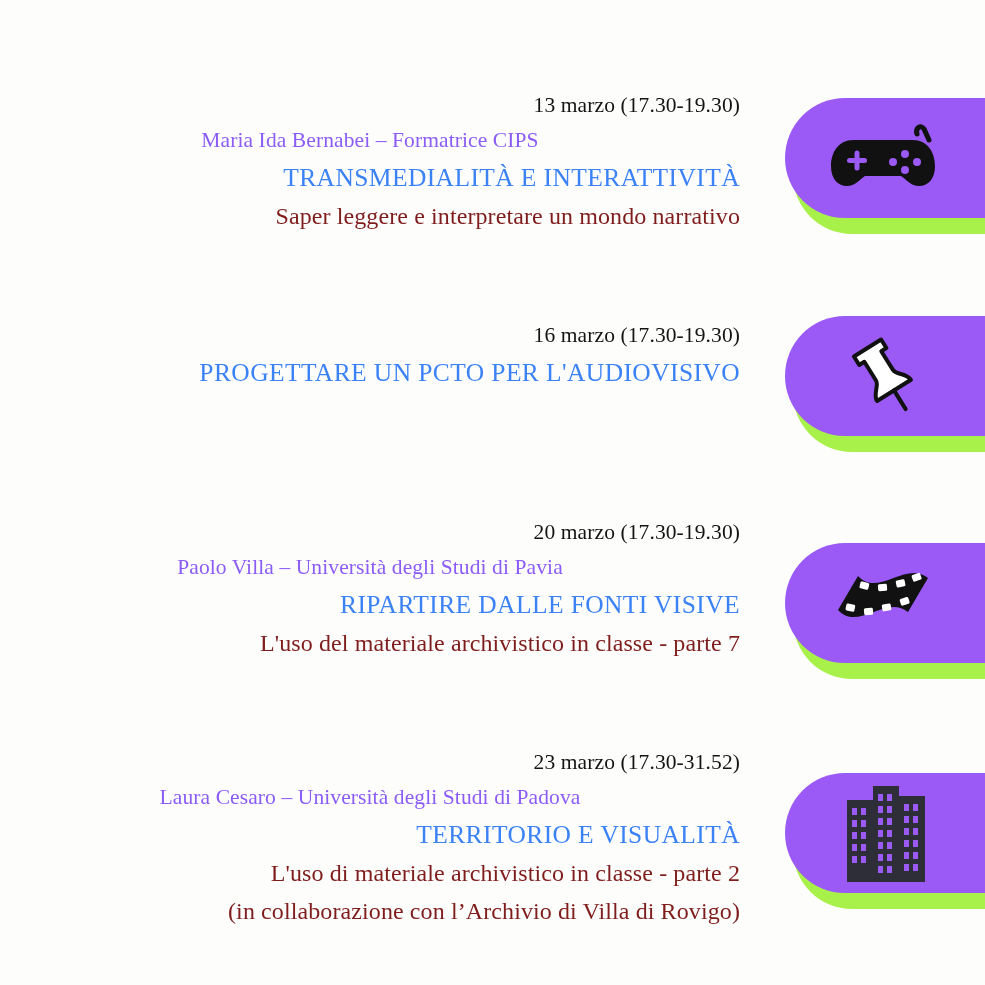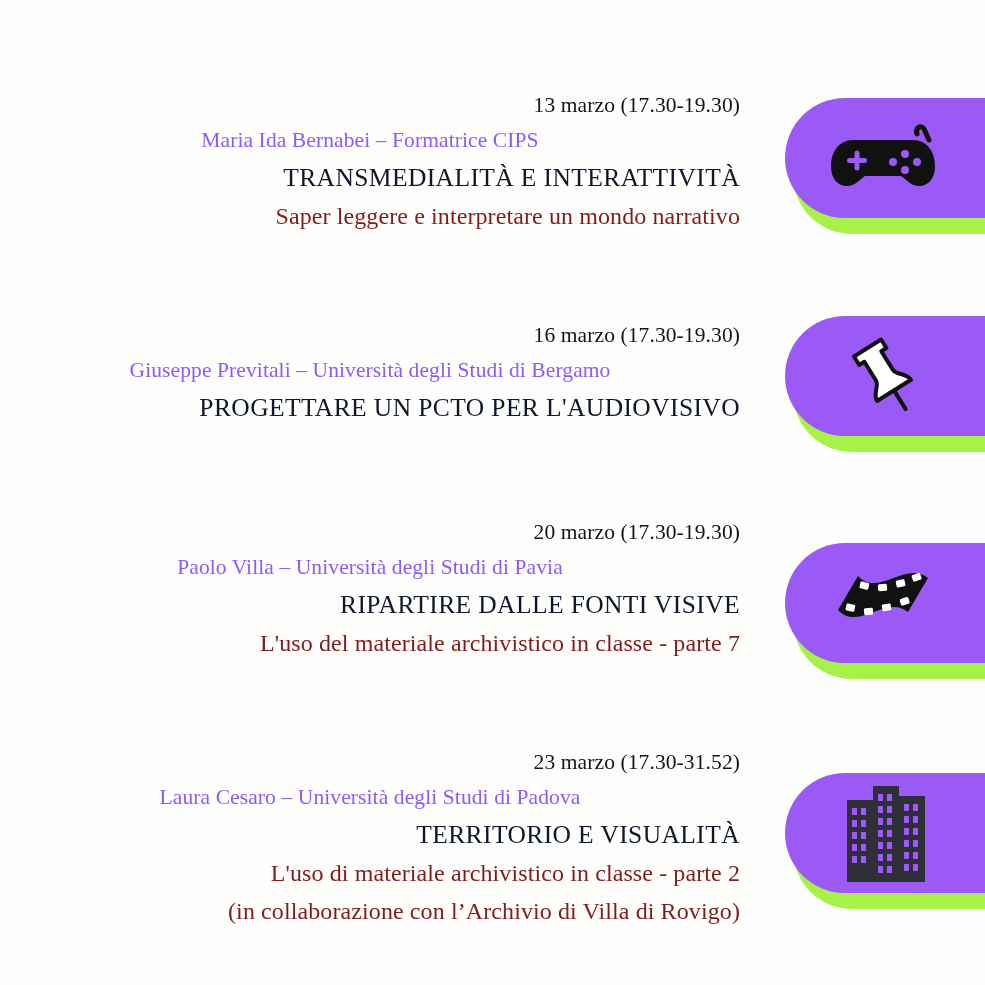--- a/index.html
+++ b/index.html
@@ -51,21 +51,21 @@
     line-height: 35px;
     letter-spacing: 0.1px;
     color: #8b5cf6;
     text-align: center;
   }
 
   .line-title {
     font-size: 25.5px;
     line-height: 39px;
     letter-spacing: 0.4px;
-    color: #0f172a;
+    color: #3b82f6;
   }
 
   .line-sub {
     font-size: 24px;
     line-height: 38px;
     letter-spacing: 0.1px;
     color: #7f1d1d;
   }
 
   
@@ -134,21 +134,20 @@
           <circle cx="80" cy="52" r="4" fill="#9b59f6"></circle>
           <circle cx="68" cy="44" r="4" fill="#9b59f6"></circle>
         </svg>
       </div>
     </div>
   </div>
 
   <div class="entry" style="top:318px;">
     <div class="entry-text">
       <div class="line-date">16 marzo (17.30-19.30)</div>
-      <div class="line-speaker">Giuseppe Previtali – Università degli Studi di Bergamo</div>
       <div class="line-title">PROGETTARE UN PCTO PER L'AUDIOVISIVO</div>
     </div>
     <div class="badge" style="left:785px; top:-2px;">
       <div class="shadow"></div>
       <div class="plate"></div>
       <div class="glyph">
         <svg width="120" height="90" viewBox="0 0 120 90">
           <g transform="rotate(-32 60 45)">
             <path d="M44 12 L76 12 L76 22 L70 22 L70 44 C70 50 80 54 80 62 L40 62 C40 54 50 50 50 44 L50 22 L44 22 Z" fill="#ffffff" stroke="#111" stroke-width="4" stroke-linejoin="round"></path>
             <line x1="60" y1="62" x2="60" y2="84" stroke="#111" stroke-width="4" stroke-linecap="round"></line>

